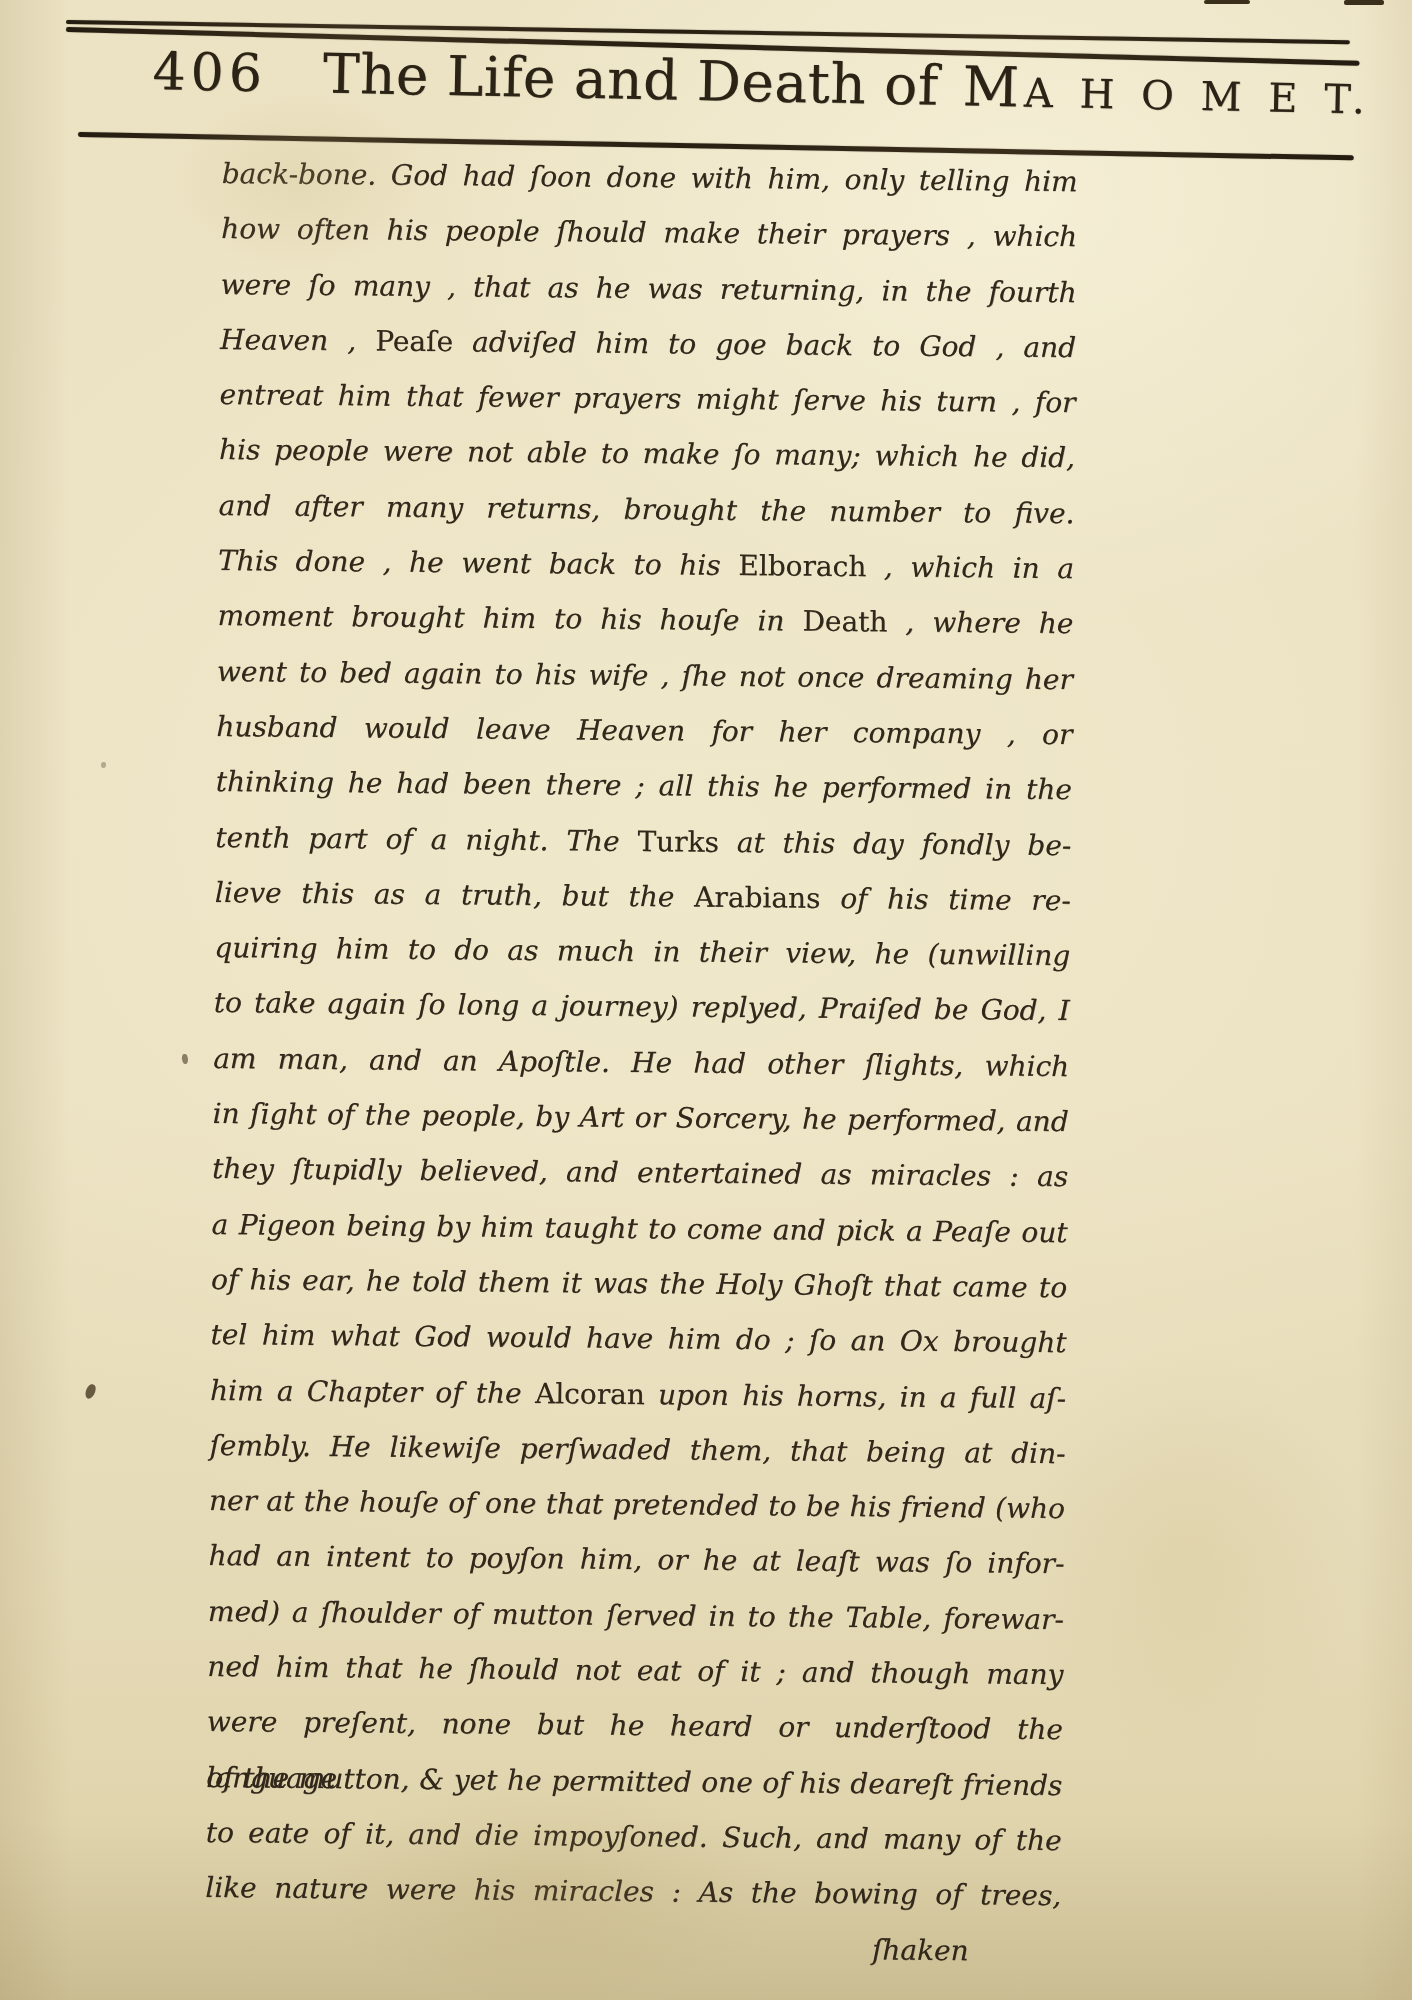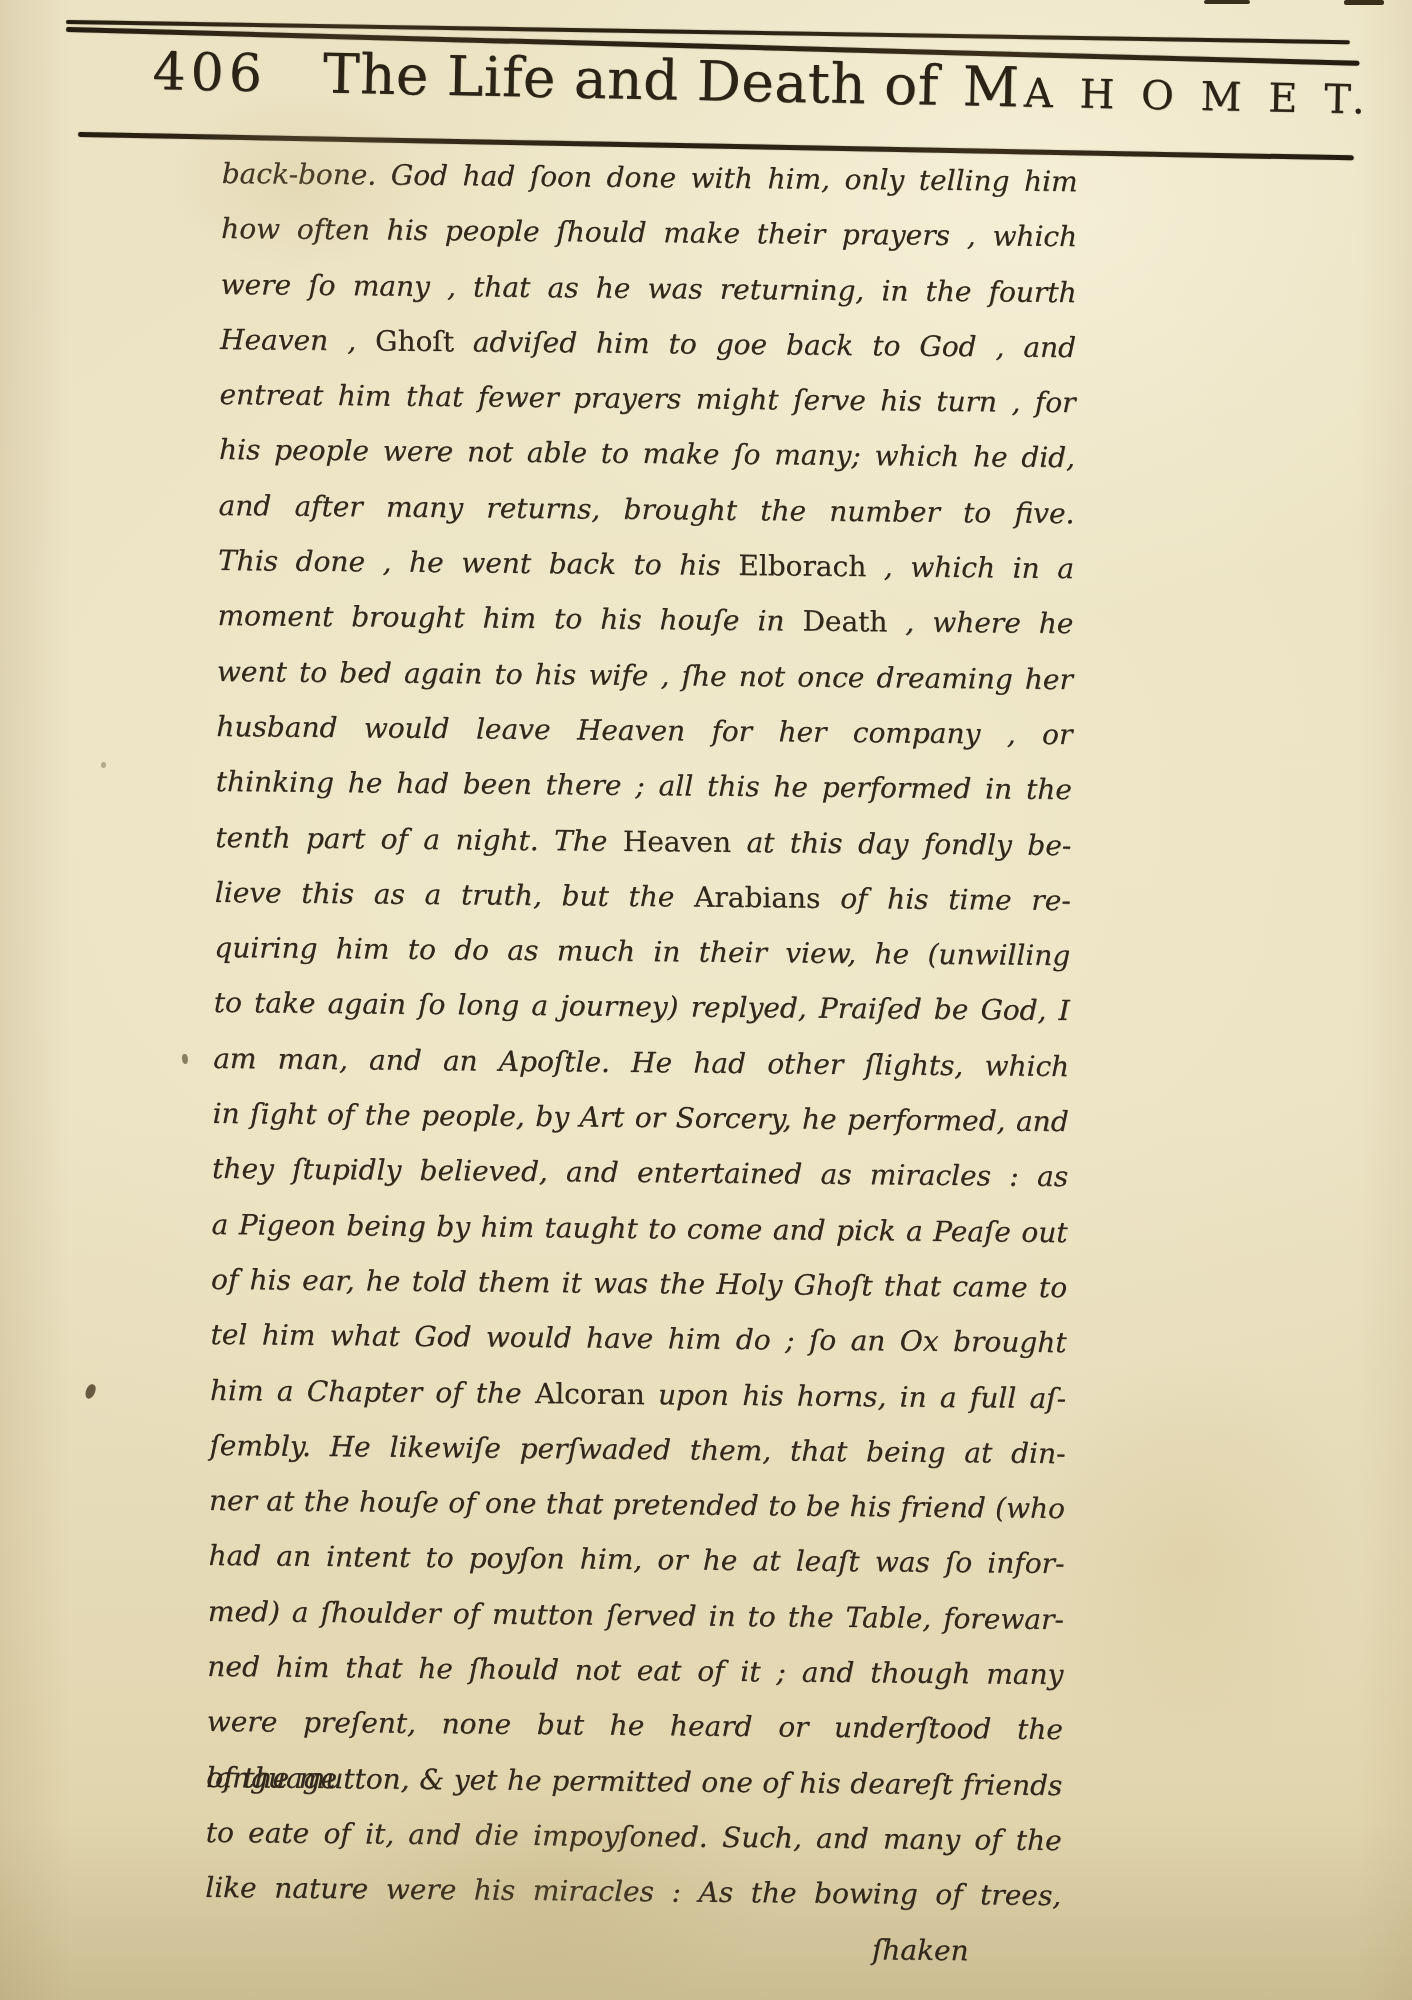--- a/index.html
+++ b/index.html
@@ -67,30 +67,30 @@
   <span class="name-rest">A H O M E T.</span>
 </div>
 
 <div class="rule" id="rule-mid"></div>
 
 <div class="textblock">
 
   <div class="line"><span>back-bone. God had ſoon done with him, only telling him</span></div>
     <div class="line"><span>how often his people ſhould make their prayers , which</span></div>
     <div class="line"><span>were ſo many , that as he was returning, in the fourth</span></div>
-    <div class="line"><span>Heaven , </span><span class="rm">Ghoſt</span><span> adviſed him to goe back to God , and</span></div>
+    <div class="line"><span>Heaven , </span><span class="rm">Peaſe</span><span> adviſed him to goe back to God , and</span></div>
     <div class="line"><span>entreat him that fewer prayers might ſerve his turn , for</span></div>
     <div class="line"><span>his people were not able to make ſo many; which he did,</span></div>
     <div class="line"><span>and after many returns, brought the number to five.</span></div>
     <div class="line"><span>This done , he went back to his </span><span class="rm">Elborach</span><span> , which in a</span></div>
     <div class="line"><span>moment brought him to his houſe in </span><span class="rm">Death</span><span> , where he</span></div>
     <div class="line"><span>went to bed again to his wife , ſhe not once dreaming her</span></div>
     <div class="line"><span>husband would leave Heaven for her company , or</span></div>
     <div class="line"><span>thinking he had been there ; all this he performed in the</span></div>
-    <div class="line"><span>tenth part of a night. The </span><span class="rm">Heaven</span><span> at this day fondly be-</span></div>
+    <div class="line"><span>tenth part of a night. The </span><span class="rm">Turks</span><span> at this day fondly be-</span></div>
     <div class="line"><span>lieve this as a truth, but the </span><span class="rm">Arabians</span><span> of his time re-</span></div>
     <div class="line"><span>quiring him to do as much in their view, he (unwilling</span></div>
     <div class="line"><span>to take again ſo long a journey) replyed, Praiſed be God, I</span></div>
     <div class="line"><span>am man, and an Apoſtle. He had other ſlights, which</span></div>
     <div class="line"><span>in ſight of the people, by Art or Sorcery, he performed, and</span></div>
     <div class="line"><span>they ſtupidly believed, and entertained as miracles : as</span></div>
     <div class="line"><span>a Pigeon being by him taught to come and pick a Peaſe out</span></div>
     <div class="line"><span>of his ear, he told them it was the Holy Ghoſt that came to</span></div>
     <div class="line"><span>tel him what God would have him do ; ſo an Ox brought</span></div>
     <div class="line"><span>him a Chapter of the </span><span class="rm">Alcoran</span><span> upon his horns, in a full aſ-</span></div>

